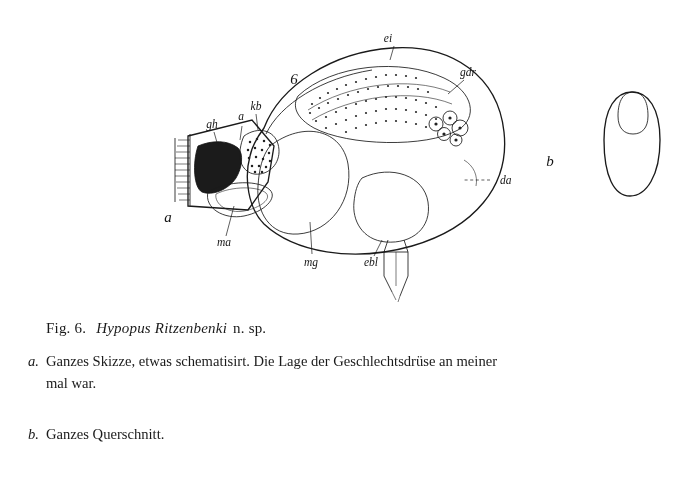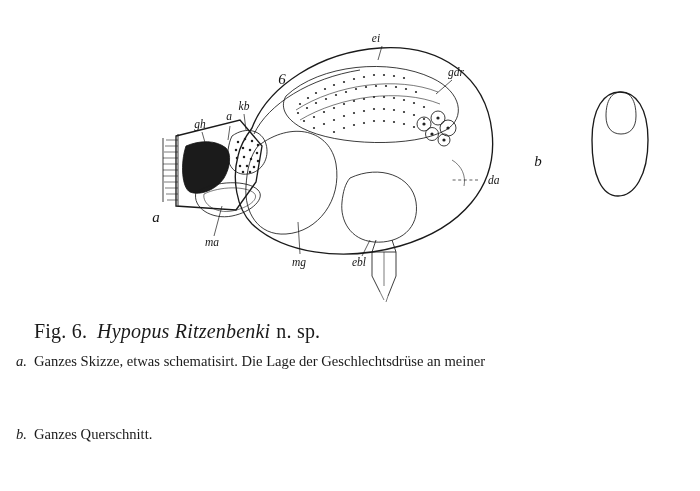--- a/index.html
+++ b/index.html
@@ -10,21 +10,21 @@
   body {
     width: 700px;
     height: 491px;
     position: relative;
     font-family: "Liberation Serif", serif;
     color: #1a1a1a;
     overflow: hidden;
   }
   #plate {
     position: absolute;
-    left: 0; top: 0;
+    left: 12px; top: 0;
     width: 664px;
     height: 491px;
   }
   .figure-area {
     position: absolute;
     left: 0; top: 0;
     width: 700px;
     height: 310px;
   }
   .figure-svg {
@@ -33,21 +33,21 @@
   .caption-block {
     position: absolute;
     left: 0;
     top: 312px;
     width: 700px;
   }
   .cap-title {
     position: absolute;
     left: 34px;
     top: 8px;
-    font-size: 20px;
+    font-size: 15px;
     letter-spacing: 0.2px;
     white-space: nowrap;
   }
   .cap-title .figlabel { }
   .cap-title .species {
     font-style: italic;
     font-weight: normal;
     margin-left: 10px;
   }
   .cap-title .nsp {
@@ -355,20 +355,21 @@
   <div class="caption-block">
 
     <div class="cap-title">
       <span class="figlabel">Fig. 6.</span><span class="species">Hypopus Ritzenbenki</span><span class="nsp">n. sp.</span>
     </div>
 
     <div class="cap-item" id="cap-a">
       <span class="marker">a.</span>
       <span class="body">
         <span class="cap-line">Ganzes Skizze, etwas schematisirt.  Die Lage der Geschlechtsdrüse an meiner</span>
+        <span class="cap-line">mal war.</span>
       </span>
     </div>
 
     <div class="cap-item" id="cap-b">
       <span class="marker">b.</span>
       <span class="body">
         <span class="cap-line">Ganzes Querschnitt.</span>
       </span>
     </div>
 

